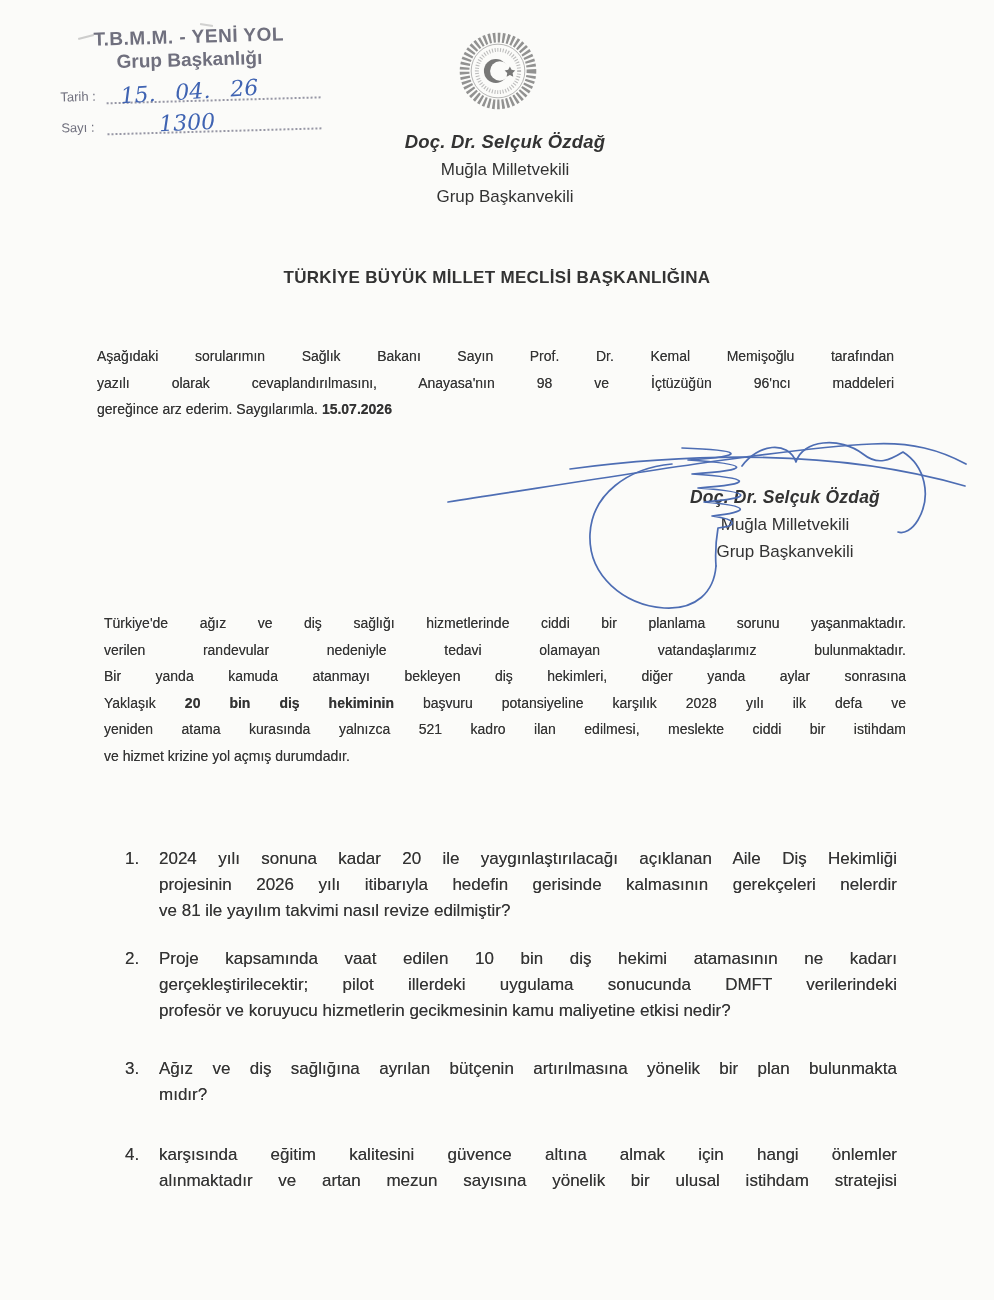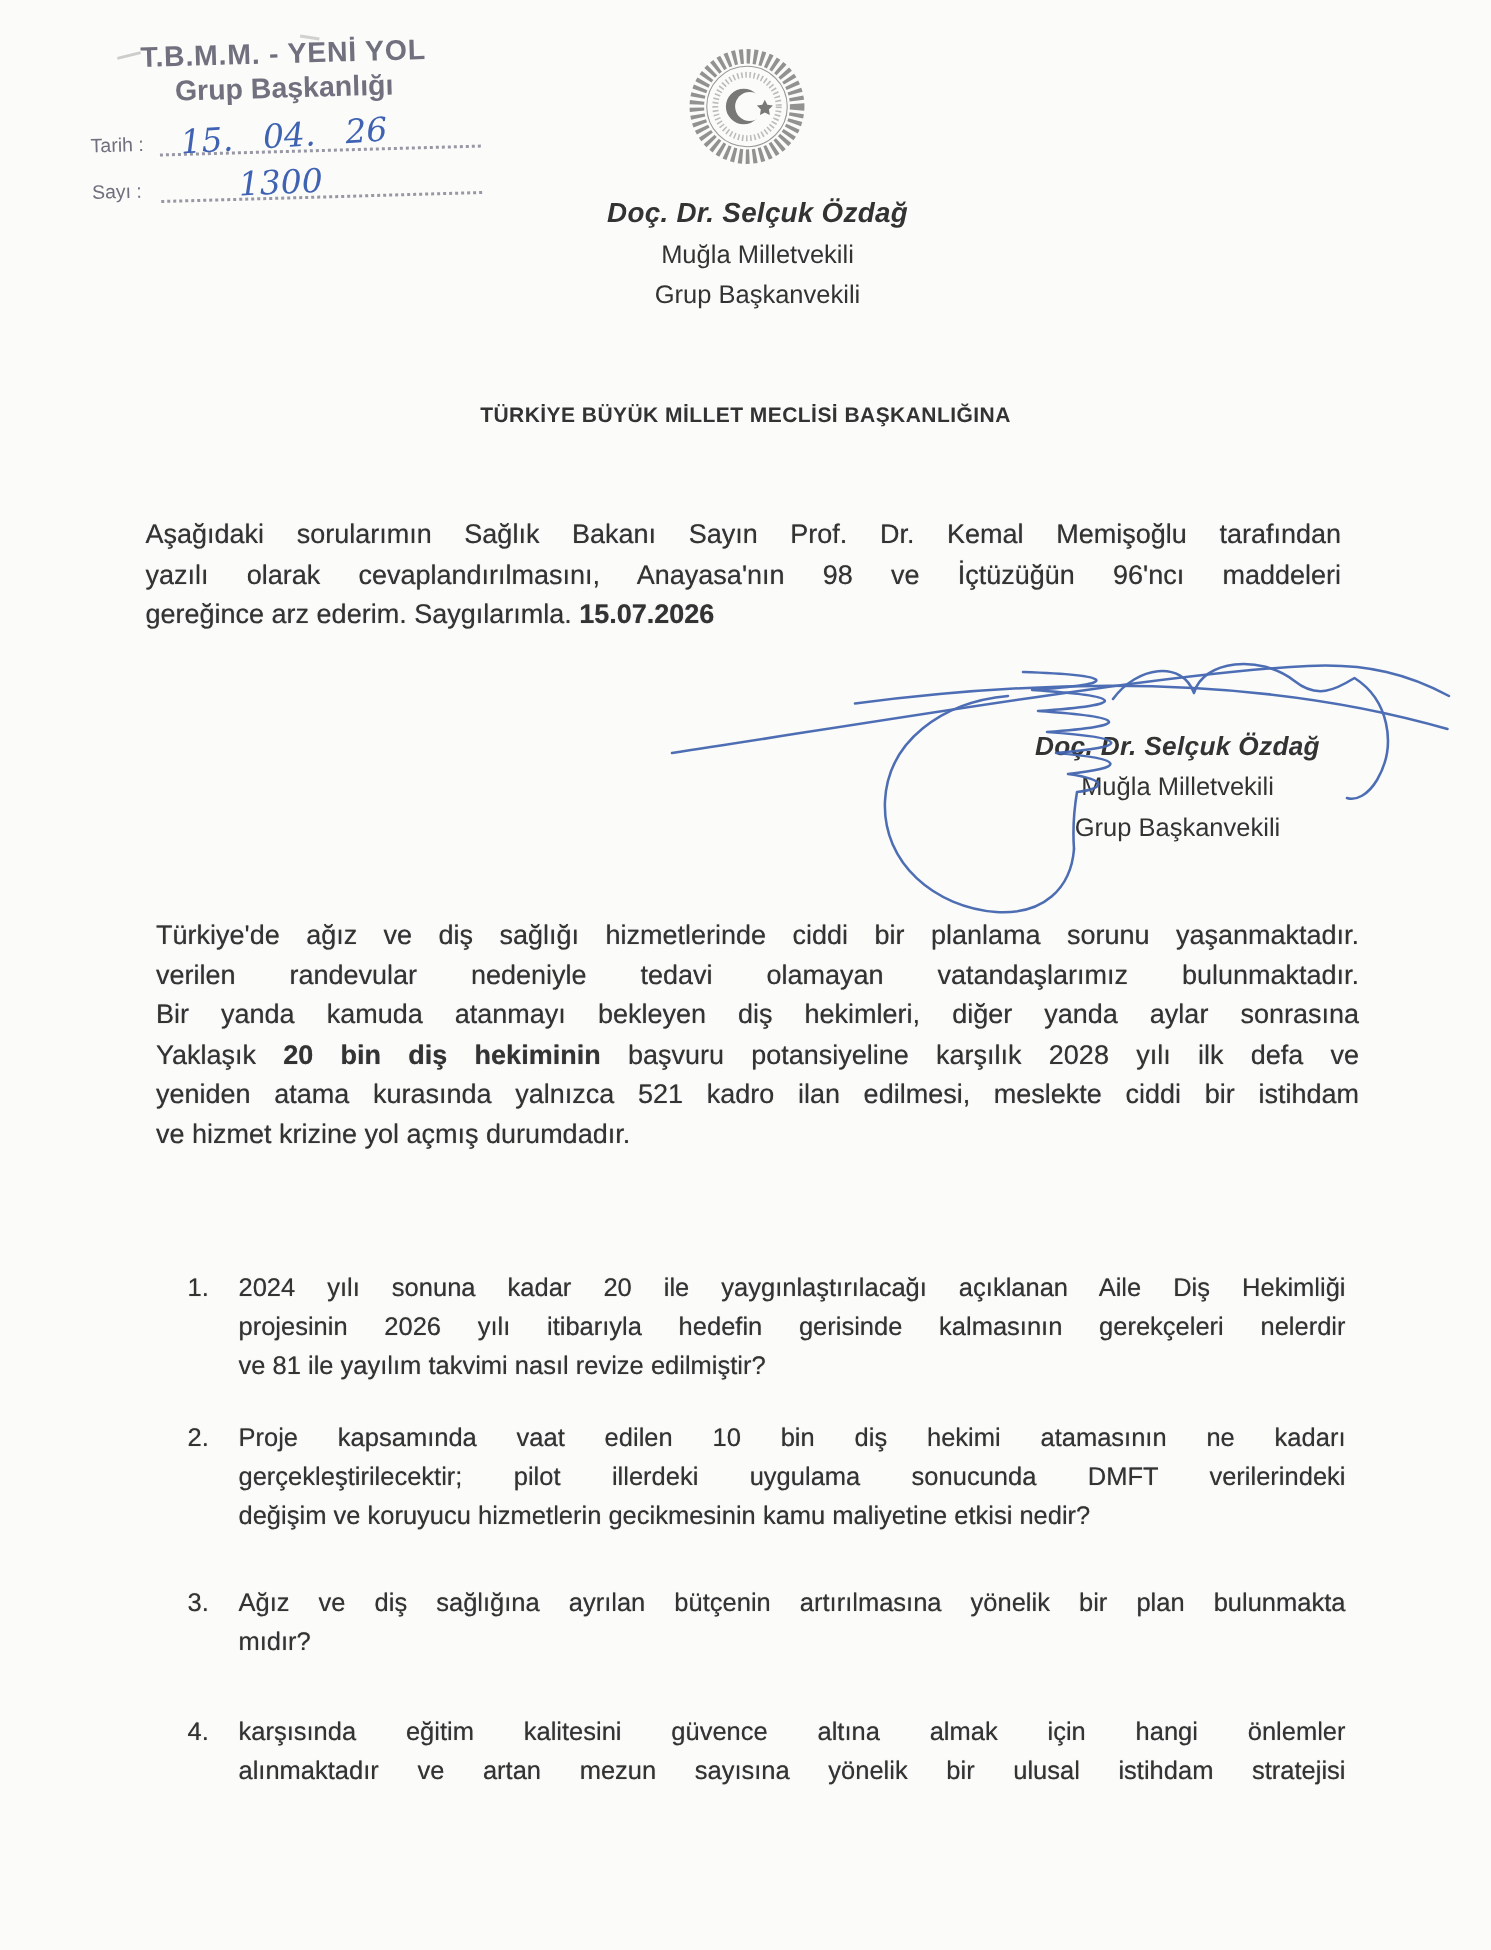--- a/index.html
+++ b/index.html
@@ -40,25 +40,25 @@
   .emblem{position:absolute;left:454px;top:27px;width:88px;height:88px;opacity:.88;}
 
   
   .letterhead{position:absolute;left:0;top:131px;width:994px;text-align:center;transform:translateX(8px);}
   .lh-name{font-size:18.5px;font-weight:bold;font-style:italic;letter-spacing:.2px;}
   .lh-t{font-size:17px;margin-top:7px;}
 
   
   .heading{
     position:absolute;left:0;top:268px;width:994px;text-align:center;
-    font-weight:bold;font-size:14px;letter-spacing:.3px;
+    font-weight:bold;font-size:17px;letter-spacing:.3px;
   }
 
   
-  .textblock{position:absolute;font-size:18px;line-height:26.5px;
+  .textblock{position:absolute;font-size:14px;line-height:26.5px;
     text-shadow:0 0 .5px rgba(45,45,45,.65);}
   .jline{text-align:justify;text-align-last:justify;}
   .jline.last{text-align-last:left;}
   .petition{left:97px;top:343px;width:797px;}
   .bodypara{left:104px;top:610px;width:802px;}
   b{font-weight:bold;}
 
   
   .signature{position:absolute;left:420px;top:424px;width:560px;height:195px;z-index:3;pointer-events:none;}
   .sigblock{position:absolute;left:615px;top:487px;width:340px;text-align:center;z-index:2;}
@@ -161,21 +161,21 @@
         <span class="jline" style="display:block">projesinin 2026 yılı itibarıyla hedefin gerisinde kalmasının gerekçeleri nelerdir</span>
         <span class="jline last" style="display:block">ve 81 ile yayılım takvimi nasıl revize edilmiştir?</span>
       </span>
     </div>
 
     <div class="q q2">
       <span class="num">2.</span>
       <span class="qtext">
         <span class="jline" style="display:block">Proje kapsamında vaat edilen 10 bin diş hekimi atamasının ne kadarı</span>
         <span class="jline" style="display:block">gerçekleştirilecektir; pilot illerdeki uygulama sonucunda DMFT verilerindeki</span>
-        <span class="jline last" style="display:block">değişim ve koruyucu hizmetlerin gecikmesinin kamu maliyetine etkisi nedir?</span>
+        <span class="jline last" style="display:block">profesör ve koruyucu hizmetlerin gecikmesinin kamu maliyetine etkisi nedir?</span>
       </span>
     </div>
 
     <div class="q q3">
       <span class="num">3.</span>
       <span class="qtext">
         <span class="jline" style="display:block">Ağız ve diş sağlığına ayrılan bütçenin artırılmasına yönelik bir plan bulunmakta</span>
         <span class="jline last" style="display:block">mıdır?</span>
       </span>
     </div>

